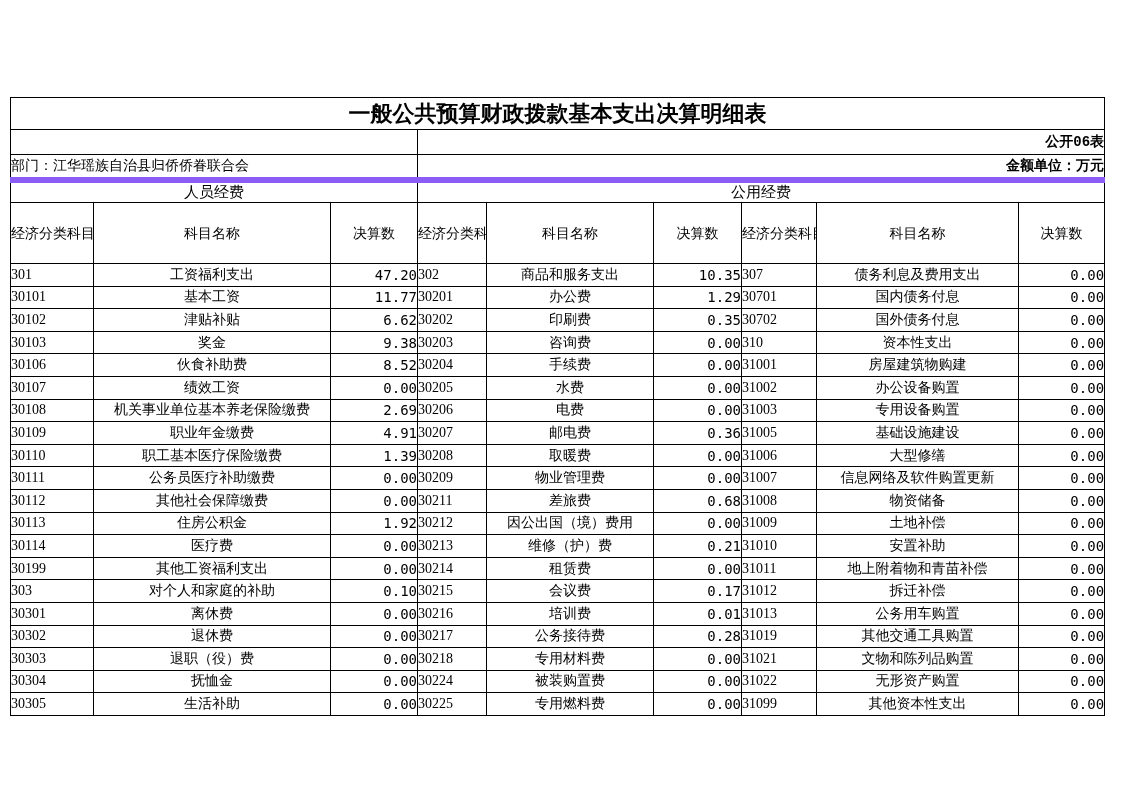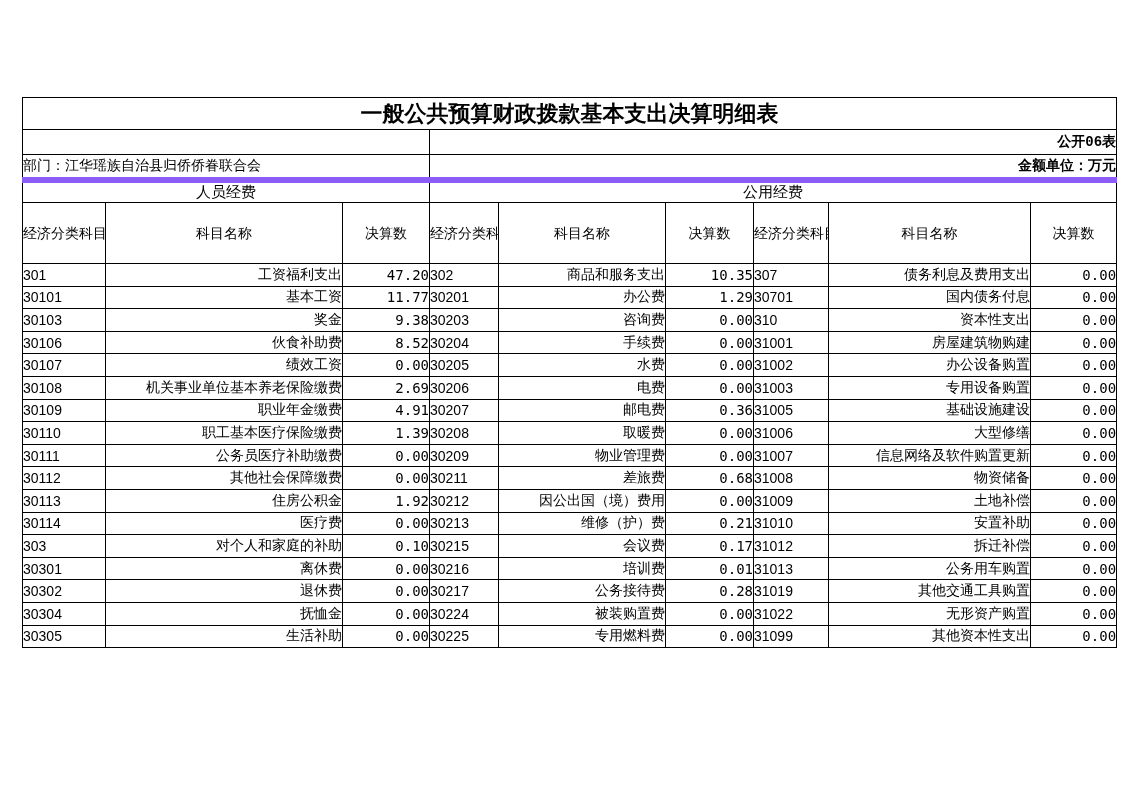--- a/index.html
+++ b/index.html
@@ -7,21 +7,21 @@
     padding: 0;
     background: #ffffff;
     width: 1122px;
     height: 793px;
     position: relative;
     font-family: "Liberation Serif", "DejaVu Serif", serif;
     color: #000000;
   }
   .sheet {
     position: absolute;
-    left: 22px;
+    left: 10px;
     top: 97px;
   }
   table.budget {
     border-collapse: collapse;
     table-layout: fixed;
     width: 1094px;
   }
   table.budget td {
     border: 1px solid #000000;
     overflow: hidden;
@@ -58,25 +58,25 @@
     line-height: 19px;
   }
   td.hdr-code {
     white-space: normal;
     padding: 0 14px;
   }
   tr.data-row td { height: 21.6px; }
   td.cell-code {
     text-align: left;
     padding-left: 7px;
-    font-family: Liberation Sans, sans-serif;
+    font-family: Liberation Serif, serif;
     font-size: 13.5px;
   }
   td.cell-name {
-    text-align: right;
+    text-align: center;
     padding-left: 7px;
   }
   td.cell-amount {
     text-align: right;
     padding-right: 7px;
     font-family: "DejaVu Sans Mono", "Liberation Mono", monospace;
     font-size: 13.5px;
   }
 </style>
 </head>
@@ -146,20 +146,31 @@
           <td class="cell-name">基本工资</td>
           <td class="cell-amount">11.77</td>
           <td class="cell-code">30201</td>
           <td class="cell-name">办公费</td>
           <td class="cell-amount">1.29</td>
           <td class="cell-code">30701</td>
           <td class="cell-name">国内债务付息</td>
           <td class="cell-amount">0.00</td>
         </tr>
         <tr class="data-row">
+          <td class="cell-code">30102</td>
+          <td class="cell-name">津贴补贴</td>
+          <td class="cell-amount">6.62</td>
+          <td class="cell-code">30202</td>
+          <td class="cell-name">印刷费</td>
+          <td class="cell-amount">0.35</td>
+          <td class="cell-code">30702</td>
+          <td class="cell-name">国外债务付息</td>
+          <td class="cell-amount">0.00</td>
+        </tr>
+        <tr class="data-row">
           <td class="cell-code">30103</td>
           <td class="cell-name">奖金</td>
           <td class="cell-amount">9.38</td>
           <td class="cell-code">30203</td>
           <td class="cell-name">咨询费</td>
           <td class="cell-amount">0.00</td>
           <td class="cell-code">310</td>
           <td class="cell-name">资本性支出</td>
           <td class="cell-amount">0.00</td>
         </tr>
@@ -256,20 +267,31 @@
           <td class="cell-name">医疗费</td>
           <td class="cell-amount">0.00</td>
           <td class="cell-code">30213</td>
           <td class="cell-name">维修（护）费</td>
           <td class="cell-amount">0.21</td>
           <td class="cell-code">31010</td>
           <td class="cell-name">安置补助</td>
           <td class="cell-amount">0.00</td>
         </tr>
         <tr class="data-row">
+          <td class="cell-code">30199</td>
+          <td class="cell-name">其他工资福利支出</td>
+          <td class="cell-amount">0.00</td>
+          <td class="cell-code">30214</td>
+          <td class="cell-name">租赁费</td>
+          <td class="cell-amount">0.00</td>
+          <td class="cell-code">31011</td>
+          <td class="cell-name">地上附着物和青苗补偿</td>
+          <td class="cell-amount">0.00</td>
+        </tr>
+        <tr class="data-row">
           <td class="cell-code">303</td>
           <td class="cell-name">对个人和家庭的补助</td>
           <td class="cell-amount">0.10</td>
           <td class="cell-code">30215</td>
           <td class="cell-name">会议费</td>
           <td class="cell-amount">0.17</td>
           <td class="cell-code">31012</td>
           <td class="cell-name">拆迁补偿</td>
           <td class="cell-amount">0.00</td>
         </tr>
@@ -289,20 +311,31 @@
           <td class="cell-name">退休费</td>
           <td class="cell-amount">0.00</td>
           <td class="cell-code">30217</td>
           <td class="cell-name">公务接待费</td>
           <td class="cell-amount">0.28</td>
           <td class="cell-code">31019</td>
           <td class="cell-name">其他交通工具购置</td>
           <td class="cell-amount">0.00</td>
         </tr>
         <tr class="data-row">
+          <td class="cell-code">30303</td>
+          <td class="cell-name">退职（役）费</td>
+          <td class="cell-amount">0.00</td>
+          <td class="cell-code">30218</td>
+          <td class="cell-name">专用材料费</td>
+          <td class="cell-amount">0.00</td>
+          <td class="cell-code">31021</td>
+          <td class="cell-name">文物和陈列品购置</td>
+          <td class="cell-amount">0.00</td>
+        </tr>
+        <tr class="data-row">
           <td class="cell-code">30304</td>
           <td class="cell-name">抚恤金</td>
           <td class="cell-amount">0.00</td>
           <td class="cell-code">30224</td>
           <td class="cell-name">被装购置费</td>
           <td class="cell-amount">0.00</td>
           <td class="cell-code">31022</td>
           <td class="cell-name">无形资产购置</td>
           <td class="cell-amount">0.00</td>
         </tr>

